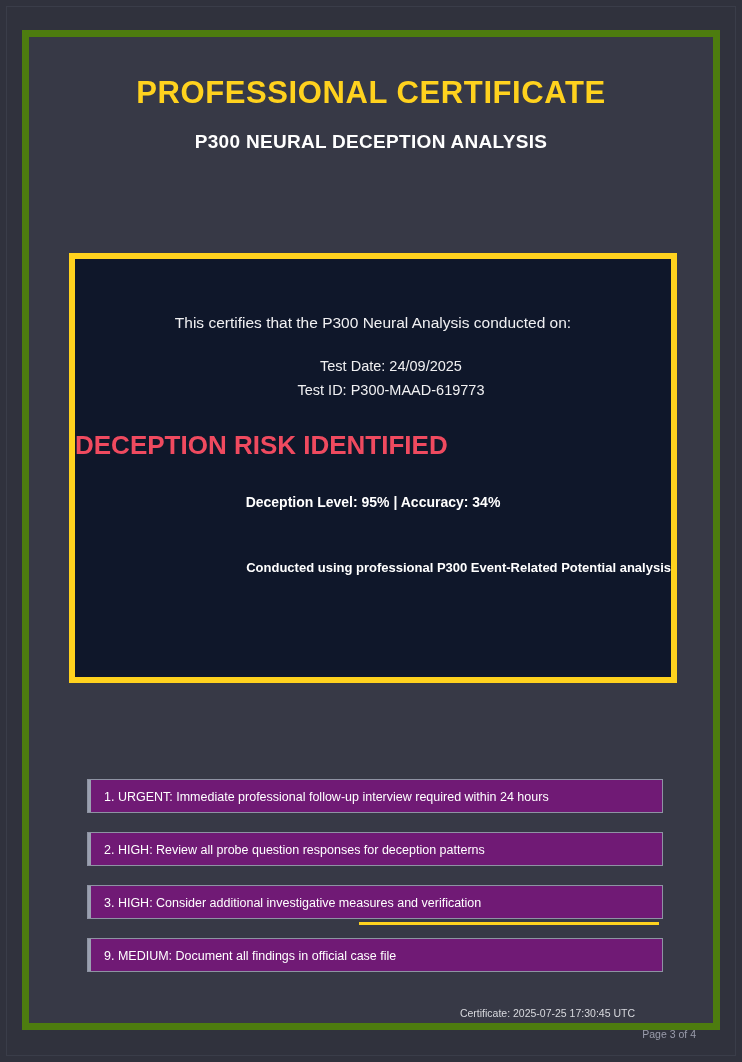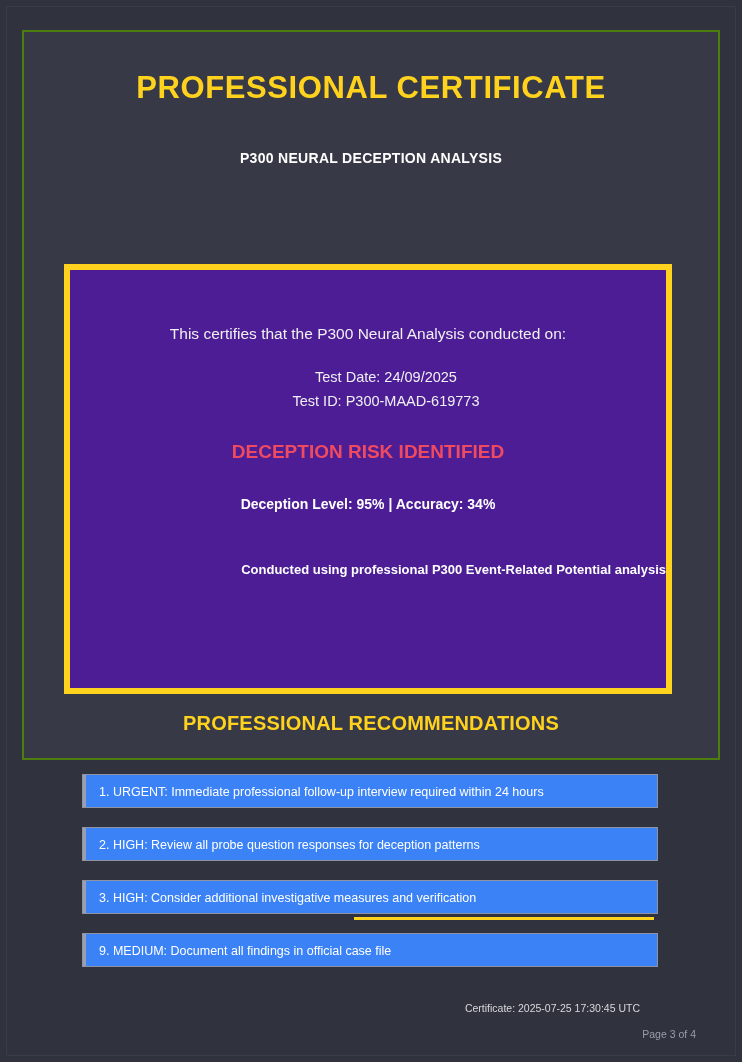--- a/index.html
+++ b/index.html
@@ -31,58 +31,57 @@
     width: 730px; height: 1050px;
     border: 1px solid #3a3d49;
     box-sizing: border-box;
   }
   
   .cert-border {
     position: absolute;
     left: 22px;
     top: 30px;
     width: 698px;
-    height: 730px;
-    border: 2px solid #4d7c0f;
+    height: 1000px;
+    border: 7px solid #4d7c0f;
     box-sizing: border-box;
     background: #373946;
   }
   .cert-inner {
     position: absolute;
     left: 0; top: 0; right: 0; bottom: 0;
     padding: 0 38px;
     box-sizing: border-box;
   }
   .cert-title {
     text-align: center;
     color: #ffd21e;
     font-size: 31px;
     font-weight: bold;
     letter-spacing: 0.6px;
     margin-top: 38px;
   }
   .cert-subtitle {
     text-align: center;
     color: #ffffff;
-    font-size: 14px;
+    font-size: 19px;
     font-weight: bold;
     letter-spacing: 0.3px;
-    margin-top: 44px;
+    margin-top: 20px;
   }
   
   .result-panel {
     position: absolute;
     left: 40px;
     top: 216px;
     width: 608px;
     height: 430px;
     border: 6px solid #ffd21e;
     box-sizing: border-box;
-    background: #4c1d95;
-    margin-top: 16px;
+    background: #0f172a;
   }
   .certifies {
     text-align: center;
     font-size: 15.5px;
     color: #f0f0f2;
     margin-top: 55px;
   }
   .subject-name {
     text-align: center;
     font-size: 25px;
@@ -94,22 +93,21 @@
     text-align: center;
     font-size: 14.5px;
     color: #f0f0f2;
     margin-top: 26px;
     padding-left: 36px;
   }
   .meta-line.second {
     margin-top: 8px;
   }
   .verdict {
-    text-align: center;
-    font-size: 19px;
+    font-size: 26px;
     font-weight: bold;
     color: #ef4a5f;
     margin-top: 32px;
   }
   .levels {
     text-align: center;
     font-size: 14px;
     font-weight: bold;
     color: #ffffff;
     margin-top: 33px;
@@ -132,21 +130,21 @@
     letter-spacing: 0.2px;
   }
   .rec-list {
     position: absolute;
     left: 58px;
     top: 742px;
     width: 576px;
   }
   .rec-item {
     border: 1px solid #8e93a3;
-    background: #3b82f6;
+    background: #701a75;
     box-sizing: border-box;
     height: 34px;
     line-height: 34px;
     padding-left: 16px;
     font-size: 12.5px;
     color: #ffffff;
     margin-bottom: 19px;
     position: relative;
   }
   .rec-item::before {
@@ -193,21 +191,20 @@
 
       <div class="result-panel">
         <div class="certifies">This certifies that the P300 Neural Analysis conducted on:</div>
         <div class="meta-line">Test Date: 24/09/2025</div>
         <div class="meta-line second">Test ID: P300-MAAD-619773</div>
         <div class="verdict">DECEPTION RISK IDENTIFIED</div>
         <div class="levels">Deception Level: 95% | Accuracy: 34%</div>
         <div class="method-note">Conducted using professional P300 Event-Related Potential analysis</div>
       </div>
 
-      <div class="rec-title">PROFESSIONAL RECOMMENDATIONS</div>
 
       <div class="yellow-rule"></div>
 
       <div class="rec-list">
         <div class="rec-item">1. URGENT: Immediate professional follow-up interview required within 24 hours</div>
         <div class="rec-item">2. HIGH: Review all probe question responses for deception patterns</div>
         <div class="rec-item">3. HIGH: Consider additional investigative measures and verification</div>
         <div class="rec-item">9. MEDIUM: Document all findings in official case file</div>
       </div>
 

